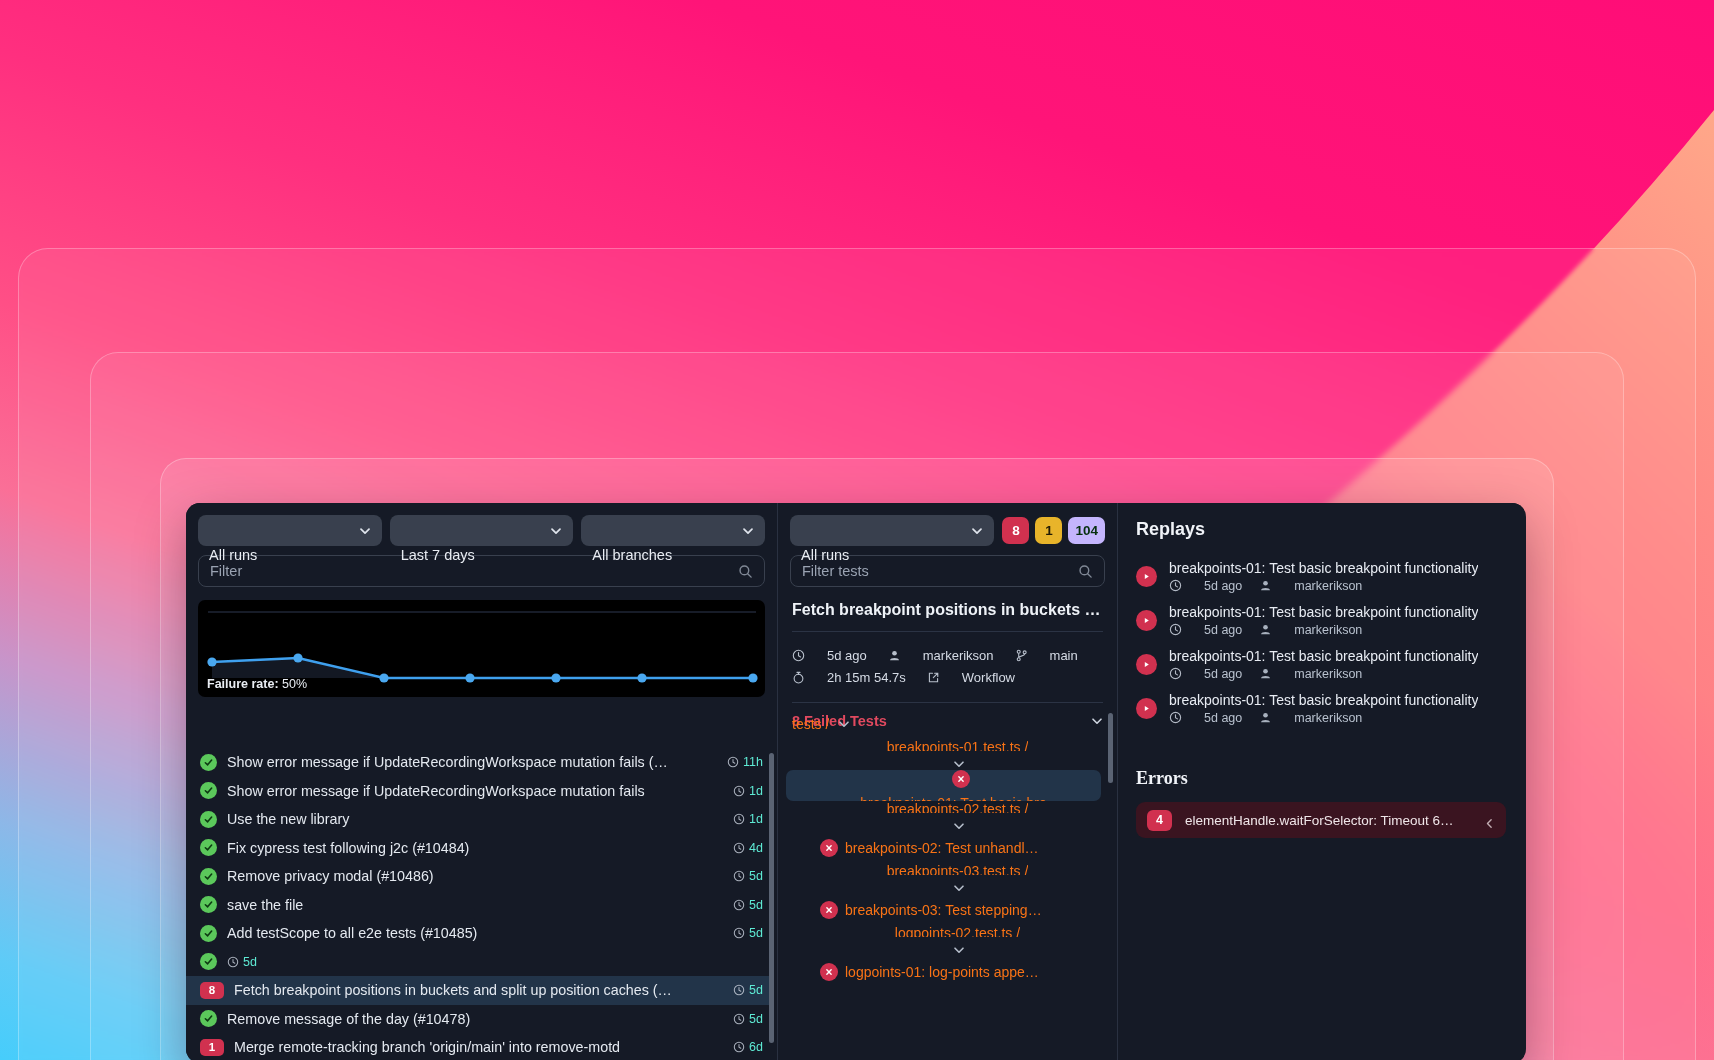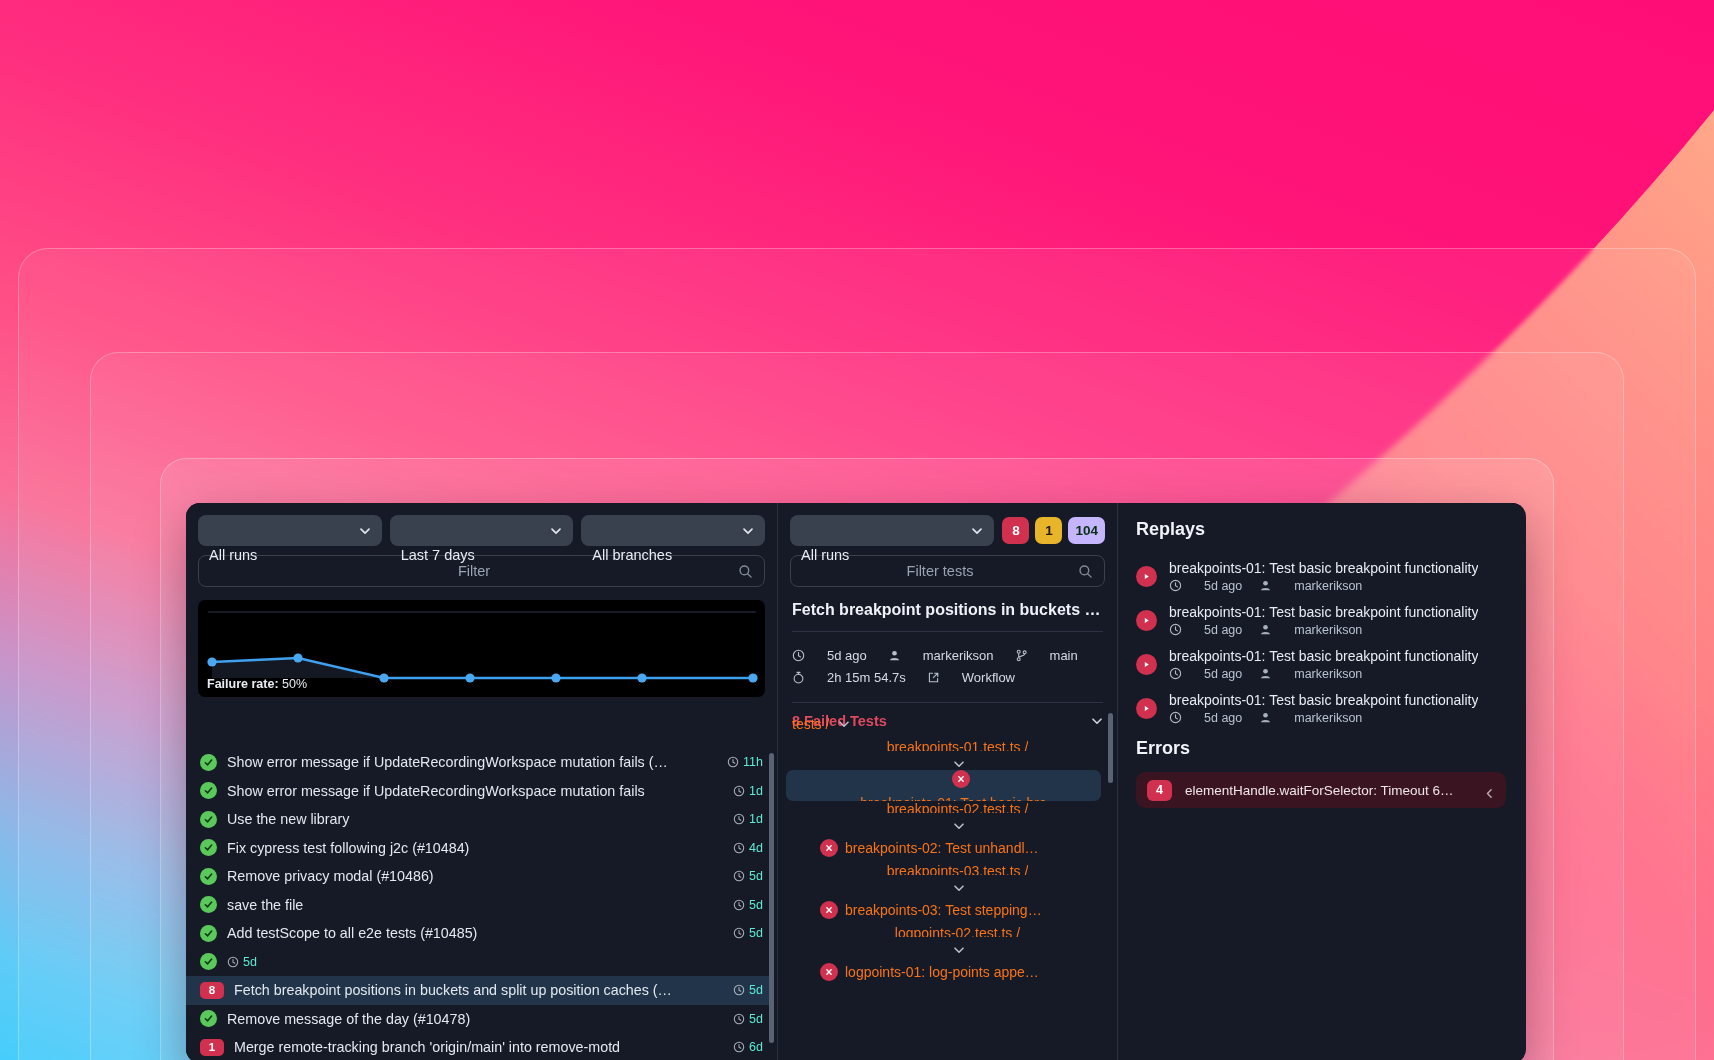--- a/index.html
+++ b/index.html
@@ -84,21 +84,21 @@
     margin: 9px 12px 0 12px;
     height: 32px;
     border: 1px solid #39404e;
     border-radius: 8px;
     display: flex; align-items: center;
     padding: 0 11px;
     background: transparent;
   }
   .searchbar input {
     flex: 1; background: transparent; border: none; outline: none;
-    color: #e9edf3; font-size: 14.5px; font-family: inherit; text-align: center;
+    color: #e9edf3; font-size: 14.5px; font-family: inherit;
   }
   .searchbar input::placeholder { color: #9aa3b2; }
   .search-icon { width: 15px; height: 15px; flex: none; opacity: .72; }
 
   
   #chart-box {
     margin: 13px 12px 0 12px;
     background: #000;
     border-radius: 7px;
     height: 97px;
@@ -220,21 +220,21 @@
     width: 21px; height: 21px; border-radius: 50%;
     background: #d1314f; flex: none;
     display: flex; align-items: center; justify-content: center;
   }
   .replay-texts { min-width: 0; }
   .replay-title { color: #e8ecf3; font-size: 14px; white-space: nowrap; overflow: hidden; text-overflow: ellipsis; }
   .replay-sub { display: flex; align-items: center; gap: 6px; margin-top: 3px; }
   .replay-sub .meta-item { margin-right: 11px; }
   .replay-sub span { color: #b9c2cf; font-size: 12.5px; }
 
-  #errors-title { margin-top: 8px; }
+  #errors-title { margin-top: 38px; font-family: Liberation Serif, serif; }
   #errors-list { margin-top: 13px; }
   .error-row {
     display: flex; align-items: center; gap: 13px;
     background: #3a1420;
     border-radius: 9px;
     height: 36px;
     padding: 0 11px;
     cursor: pointer;
   }
   .error-count {

